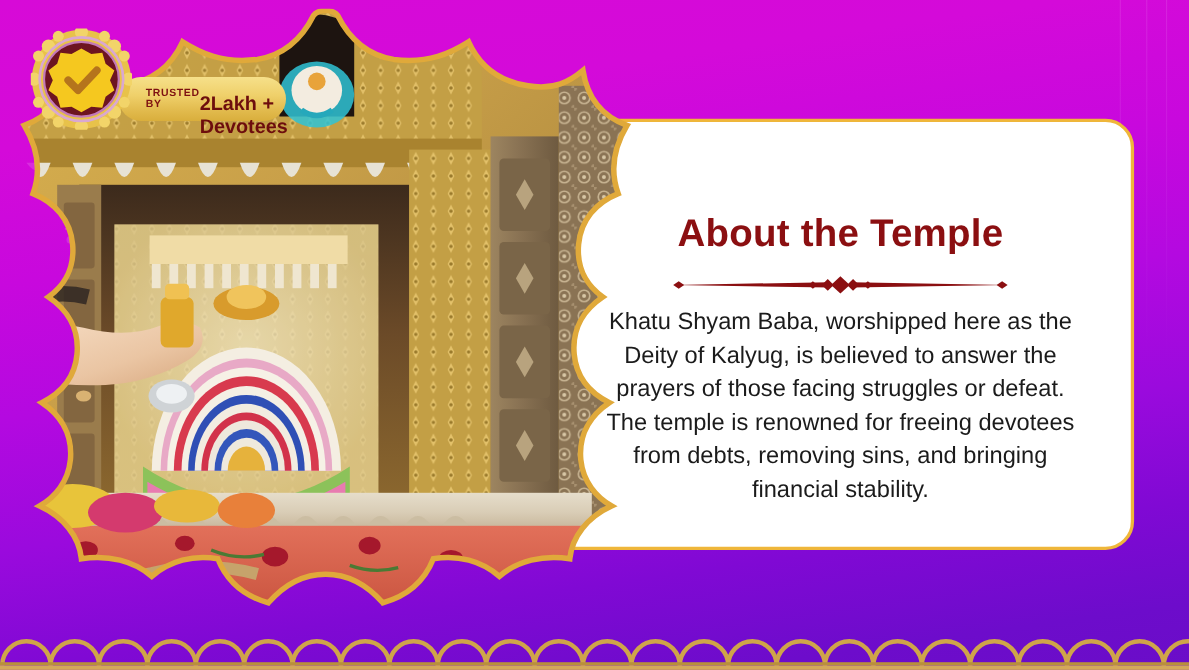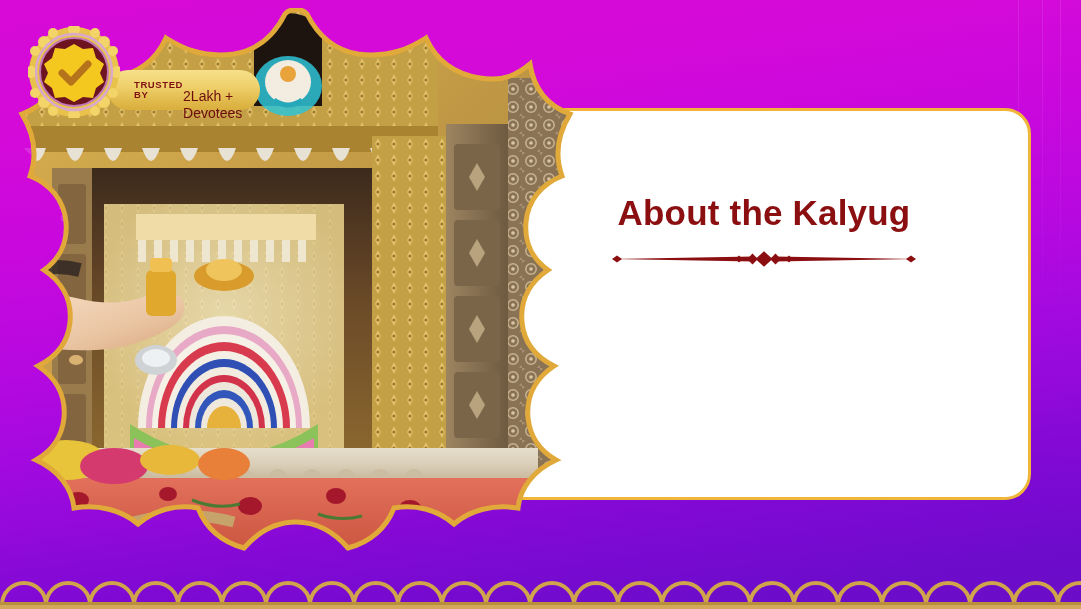--- a/index.html
+++ b/index.html
@@ -55,21 +55,21 @@
   
   #badge-group{position:absolute;left:28px;top:26px;width:215px;height:82px;}
   #badge-pill{
     position:absolute;left:80px;top:44px;width:152px;height:40px;
     border-radius:20px;
     background:linear-gradient(180deg,#f6e08a 0%,#efd06a 42%,#e2bb4e 75%,#d9ae3c 100%);
     display:flex;flex-direction:row;align-items:center;justify-content:center;
     box-sizing:border-box;padding-left:26px;
   }
   #pill-top{font-size:9.5px;font-weight:bold;color:#7e1111;letter-spacing:.6px;line-height:1.1;}
-  #pill-bottom{font-size:14px;font-weight:normal;color:#6d0d0d;line-height:1.15;margin-top:29px;}
+  #pill-bottom{font-size:18px;font-weight:bold;color:#6d0d0d;line-height:1.15;margin-top:29px;}
   #badge-seal{position:absolute;left:0;top:0;width:92px;height:92px;}
   #badge-seal svg{display:block}
 
   
   #bottom-border{position:absolute;left:0;bottom:0;width:1081px;height:48px;}
   #bottom-border svg{display:block}
 </style>
 </head>
 <body>
 
@@ -95,38 +95,39 @@
         <line x1="46" y1="77" x2="46" y2="96"></line>
         <line x1="39" y1="84" x2="53" y2="84"></line>
         <line x1="41" y1="90" x2="51" y2="90"></line>
       </g>
       <circle cx="46" cy="100" r="3.5" fill="#ffffff" opacity=".85"></circle>
     </svg>
   </div>
 
   <div id="card">
     <div id="card-inner">
-      <h1 id="heading">About the Kalyug</h1>
+      <h1 id="heading">About the Temple</h1>
 
       <div id="divider">
         <svg viewBox="0 0 320 20" xmlns="http://www.w3.org/2000/svg">
           <g fill="#8b0f11">
             <path d="M8 10 L150 7.6 L150 12.4 Z"></path>
             <path d="M312 10 L170 7.6 L170 12.4 Z"></path>
             <path d="M8 10 L13 6.6 L18 10 L13 13.4 Z"></path>
             <path d="M312 10 L307 6.6 L302 10 L307 13.4 Z"></path>
             <path d="M160 10 L168.5 2.2 L177 10 L168.5 17.8 Z" transform="translate(-8.5,0)"></path>
             <path d="M143 10 L148.5 4.6 L154 10 L148.5 15.4 Z"></path>
             <path d="M166 10 L171.5 4.6 L177 10 L171.5 15.4 Z"></path>
             <path d="M131 10 L135 6.6 L139 10 L135 13.4 Z"></path>
             <path d="M181 10 L185 6.6 L189 10 L185 13.4 Z"></path>
           </g>
         </svg>
       </div>
 
+      <p id="body-text">Khatu Shyam Baba, worshipped here as the Deity of Kalyug, is believed to answer the prayers of those facing struggles or defeat. The temple is renowned for freeing devotees from debts, removing sins, and bringing financial stability.</p>
     </div>
   </div>
 
   <div id="photo-wrap">
     <svg viewBox="0 0 580 548" xmlns="http://www.w3.org/2000/svg">
       <defs>
         <clipPath id="ogee">
           <path d="M289 6
                    C 300 28, 316 42, 340 46
                    C 372 50, 392 40, 408 30

